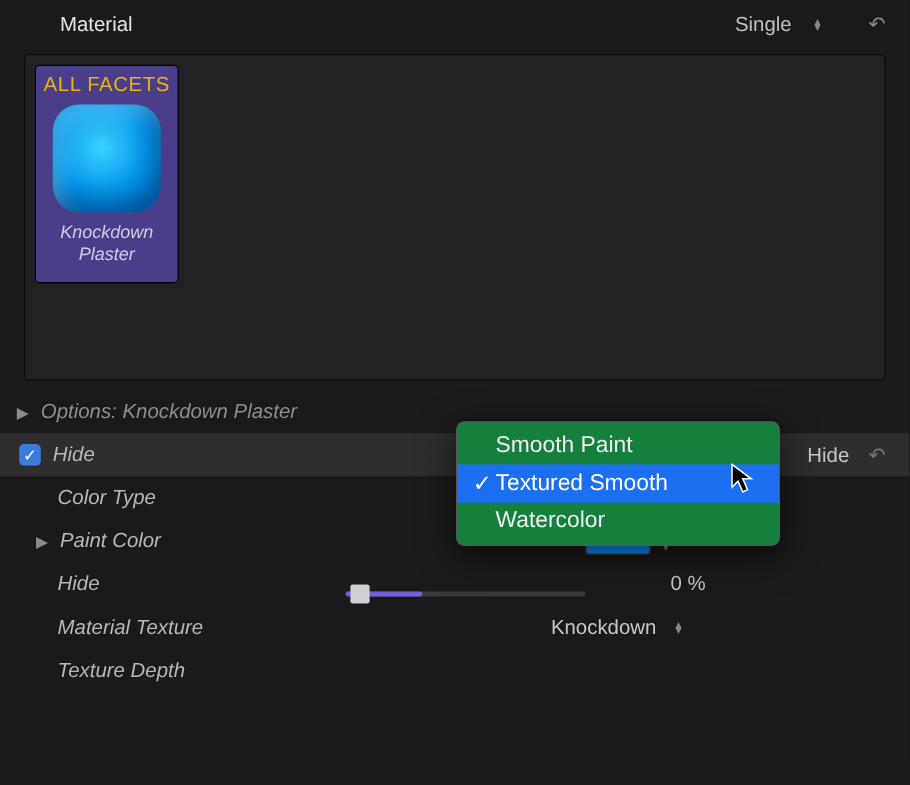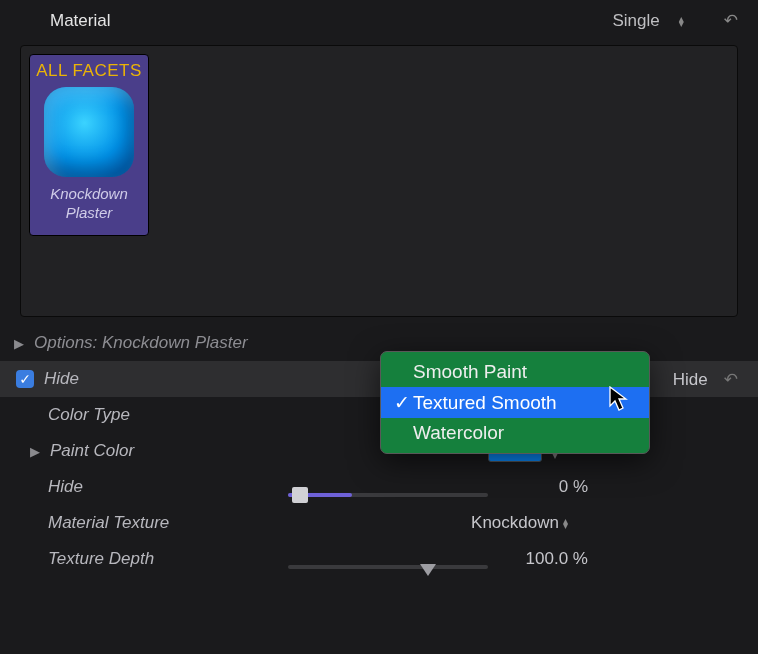--- a/index.html
+++ b/index.html
@@ -138,21 +138,21 @@
     }
     .value-text {
       color: #c6c6cb;
       min-width: 80px;
       text-align: right;
       font-size: 17px;
     }
     .value-dropdown {
       display:flex;
       align-items:center;
-      gap:4px;
+      gap:16px;
       color:#c6c6cb;
     }
     .color-swatch-small {
       width: 54px;
       height: 22px;
       background: #0a8cff;
       border: 1px solid #555;
       border-radius: 3px;
     }
     .color-disclosure {
@@ -310,26 +310,20 @@
         <span>▴</span>
           <span>▾</span>
       </span>
     </div>
   </div>
 </div>
 
 <div class="prop-row">
   <span class="label-spacer"></span>
   <span class="prop-label">Texture Depth</span>
-  <div class="prop-value-area" style="margin-right:150px;">
-    <div class="slider-track" style="width:200px;background:#3a3a3d;">
-      <div class="slider-thumb pentagon" style="left:70%;"></div>
-    </div>
-    <span class="value-text">100.0 %</span>
-  </div>
 </div>
 
 <div class="context-menu">
   <div class="menu-item">
     <span class="menu-check"></span>
     <span>Smooth Paint</span>
   </div>
   <div class="menu-item selected">
     <span class="menu-check">✓</span>
     <span>Textured Smooth</span>

